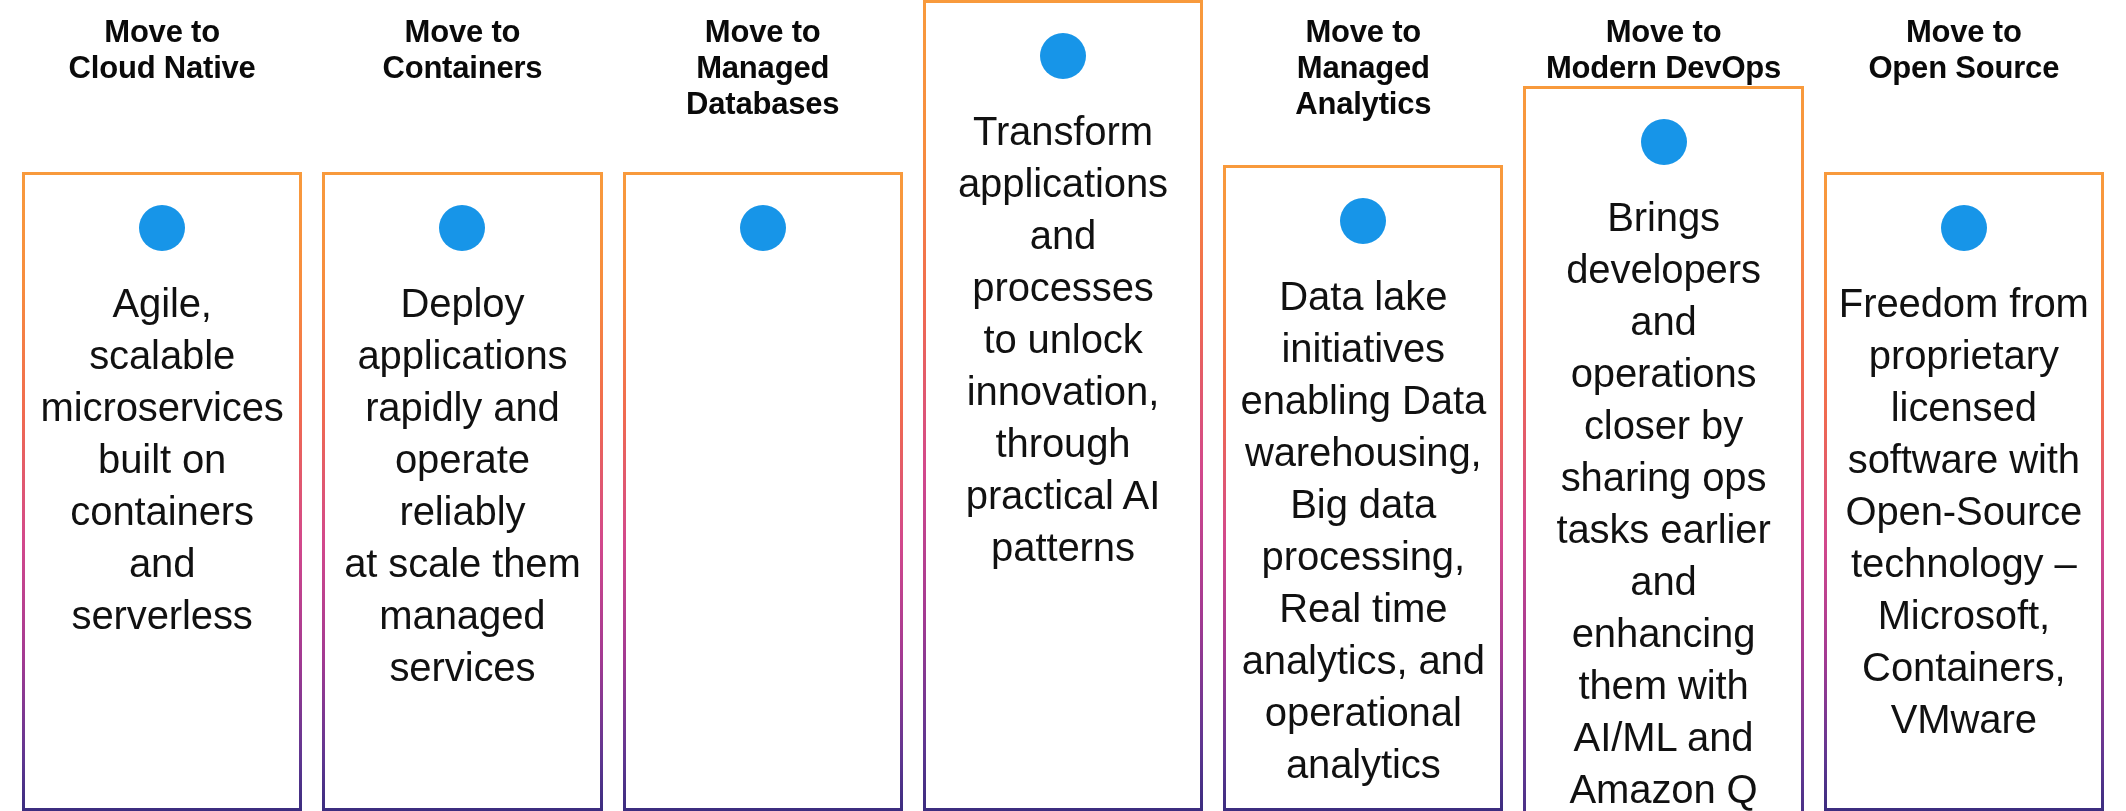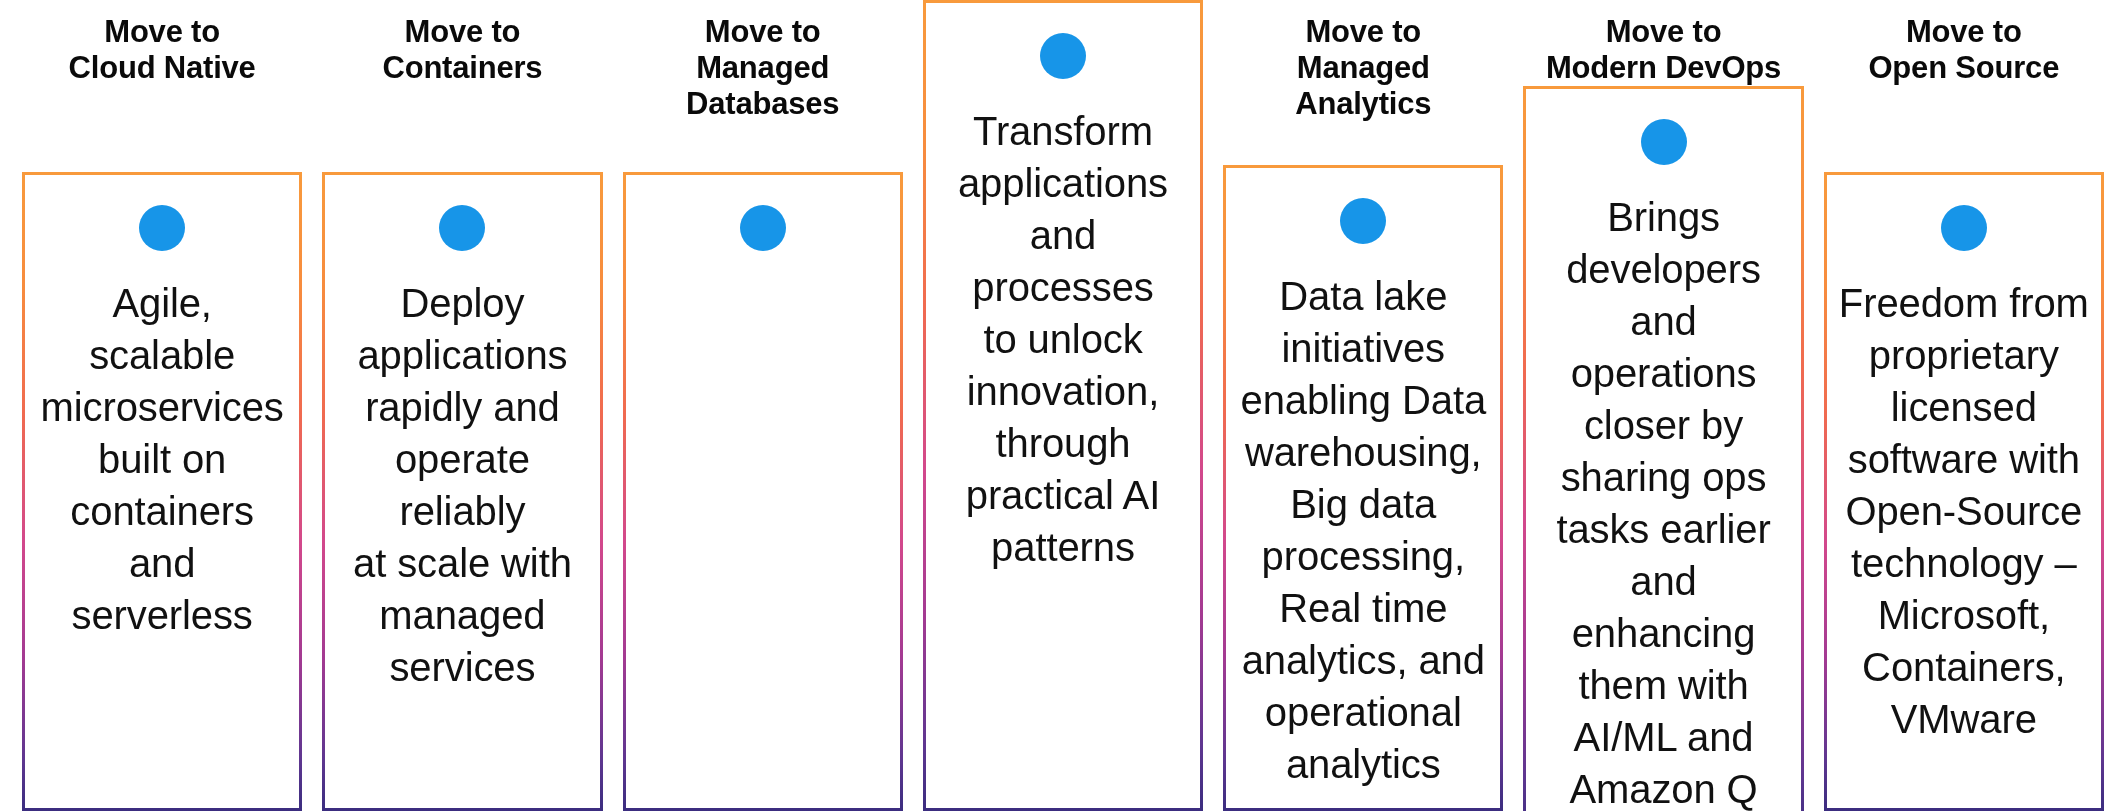--- a/index.html
+++ b/index.html
@@ -122,21 +122,21 @@
     <div class="col-heading">
       <div class="col-heading-text">Move to
 Containers</div>
     </div>
     <div class="card">
       <div class="bullet-dot"></div>
       <div class="card-body-text">Deploy
 applications
 rapidly and
 operate reliably
-at scale with
+at scale them
 managed
 services</div>
     </div>
   </div>
 
   <div class="column">
     <div class="col-heading">
       <div class="col-heading-text">Move to
 Managed
 Databases</div>

